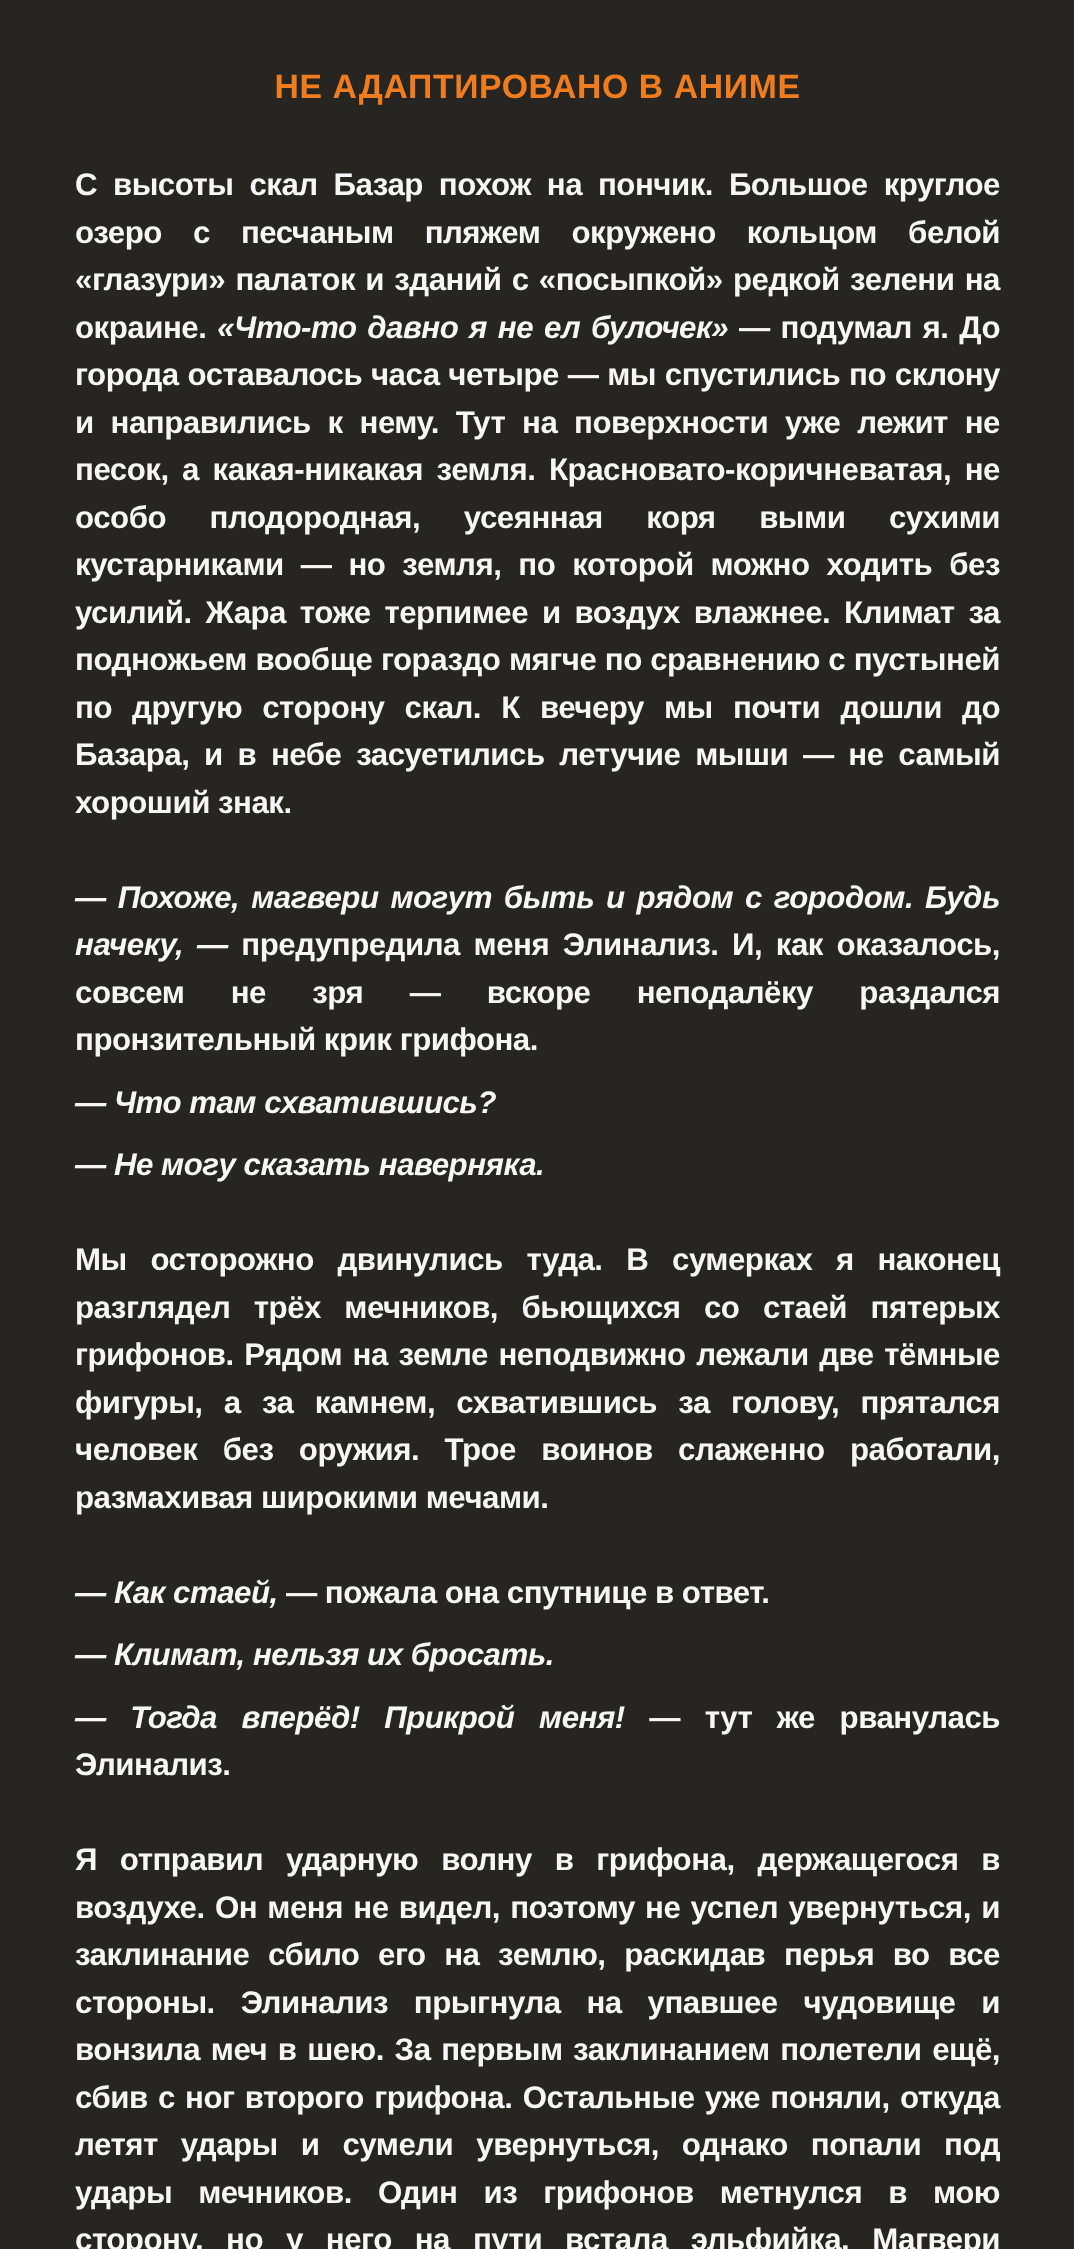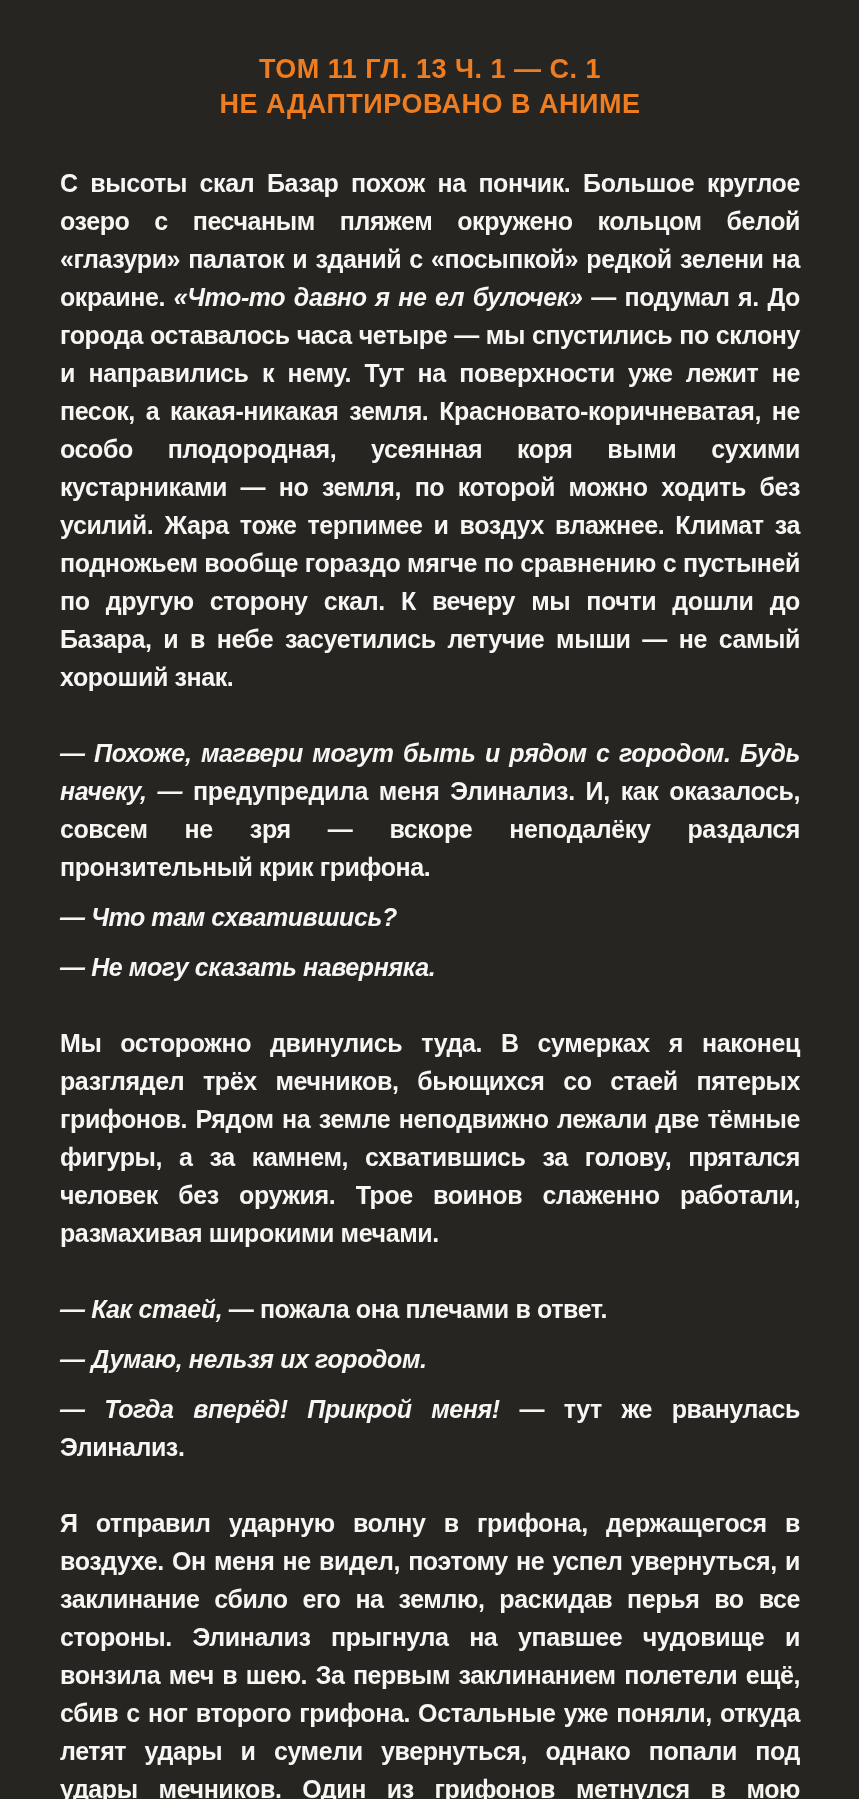--- a/index.html
+++ b/index.html
@@ -37,37 +37,36 @@
   }
   .block + .block { margin-top: 38px; }
   p.line { margin: 12px; }
   .it { font-style: italic; }
 </style>
 </head>
 <body>
 
 <div class="page">
   <div class="header">
-    <p class="hline">ТОМ 11 ГЛ. 13 Ч. 1 — С. 1</p>
     <p class="hline">НЕ АДАПТИРОВАНО В АНИМЕ</p>
   </div>
   <div class="content">
       <div class="block paragraph">
         <p class="line"><span>С высоты скал Базар похож на пончик. Большое круглое озеро с песчаным пляжем окружено кольцом белой «глазури» палаток и зданий с «посыпкой» редкой зелени на окраине. </span><span class="it">«Что-то давно  я не ел булочек»</span><span> — подумал я. До города оставалось часа четыре — мы спустились по склону и направились к нему. Тут на поверхности уже лежит не песок, а какая-никакая земля. Красновато-коричневатая, не особо плодородная, усеянная коря выми сухими кустарниками — но земля, по которой можно ходить без усилий. Жара тоже терпимее и воздух влажнее. Климат за подножьем вообще гораздо мягче по сравнению с пустыней по другую сторону скал. К вечеру мы почти дошли до Базара, и в небе засуетились летучие мыши — не самый хороший знак.</span></p>
       </div>
       <div class="block dialogue">
         <p class="line"><span class="it">— Похоже, магвери могут быть и рядом с городом. Будь начеку, —</span><span> предупредила меня Элинализ. И, как оказалось, совсем не зря — вскоре неподалёку раздался пронзительный крик грифона.</span></p>
         <p class="line"><span class="it">— Что там схватившись?</span></p>
         <p class="line"><span class="it">— Не могу сказать наверняка.</span></p>
       </div>
       <div class="block paragraph">
         <p class="line"><span>Мы осторожно двинулись туда. В сумерках я наконец разглядел трёх мечников, бьющихся со стаей пятерых грифонов. Рядом на земле неподвижно лежали две тёмные фигуры, а за камнем, схватившись за голову, прятался человек без оружия. Трое воинов слаженно работали, размахивая широкими мечами.</span></p>
       </div>
       <div class="block dialogue">
-        <p class="line"><span class="it">— Как стаей,</span><span> — пожала она плечами в ответ.</span></p>
-        <p class="line"><span class="it">— Думаю, нельзя их городом.</span></p>
+        <p class="line"><span class="it">— Как стаей,</span><span> — пожала она спутнице в ответ.</span></p>
+        <p class="line"><span class="it">— Климат, нельзя их бросать.</span></p>
         <p class="line"><span class="it">— Тогда вперёд! Прикрой меня!</span><span> — тут же рванулась Элинализ.</span></p>
       </div>
       <div class="block paragraph">
         <p class="line"><span>Я отправил ударную волну в грифона, держащегося в воздухе. Он меня не видел, поэтому не успел увернуться, и заклинание сбило его на землю, раскидав перья во все стороны. Элинализ прыгнула на упавшее чудовище и вонзила меч в шею. За первым заклинанием полетели ещё, сбив с ног второго грифона. Остальные уже поняли, откуда летят удары и сумели увернуться, однако попали под удары мечников. Один из грифонов метнулся в мою сторону, но у него на пути встала эльфийка. Магвери окончательно выдохлись, и я просто расстрелял их по очереди. Элинализ убрала меч в ножны, и мы все вместе собрались у большого камня.</span></p>
       </div>
     </div>
 </div>
 
 </body></html>

